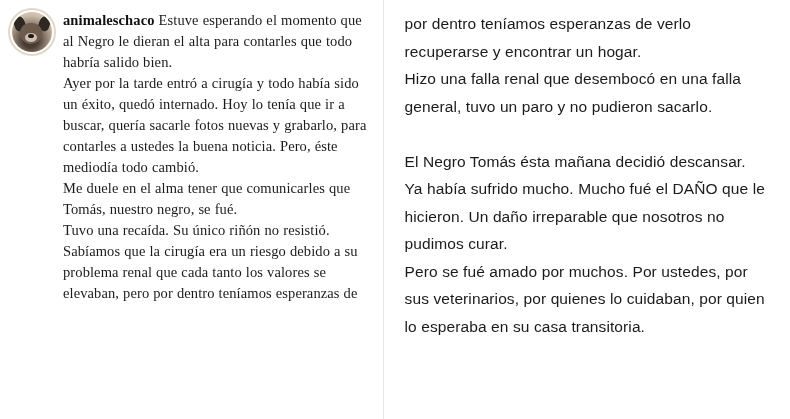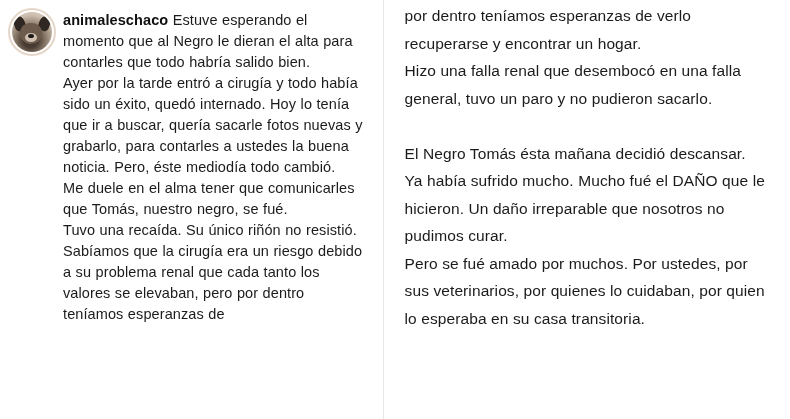--- a/index.html
+++ b/index.html
@@ -94,33 +94,34 @@
     background: #1d1815;
     border-radius: 50%;
   }
   .post-body {
     font-size: 14.5px;
     line-height: 21px;
     color: #1b1b1b;
     letter-spacing: 0.1px;
     word-spacing: 0.3px;
     padding-top: 2px;
+    font-family: Liberation Serif, serif;
   }
   .username {
     font-weight: bold;
     color: #101010;
   }
   .caption-text { white-space: pre-wrap; }
   
   .col-right {
     position: relative;
     width: 420px;
     height: 419px;
     box-sizing: border-box;
-    padding: 8px 22px 0 22px;
+    padding: 16px 22px 0 22px;
     overflow: hidden;
   }
   .divider {
     position: absolute;
     left: 0;
     top: 0;
     width: 1px;
     height: 419px;
     background: #e6e6e6;
   }

